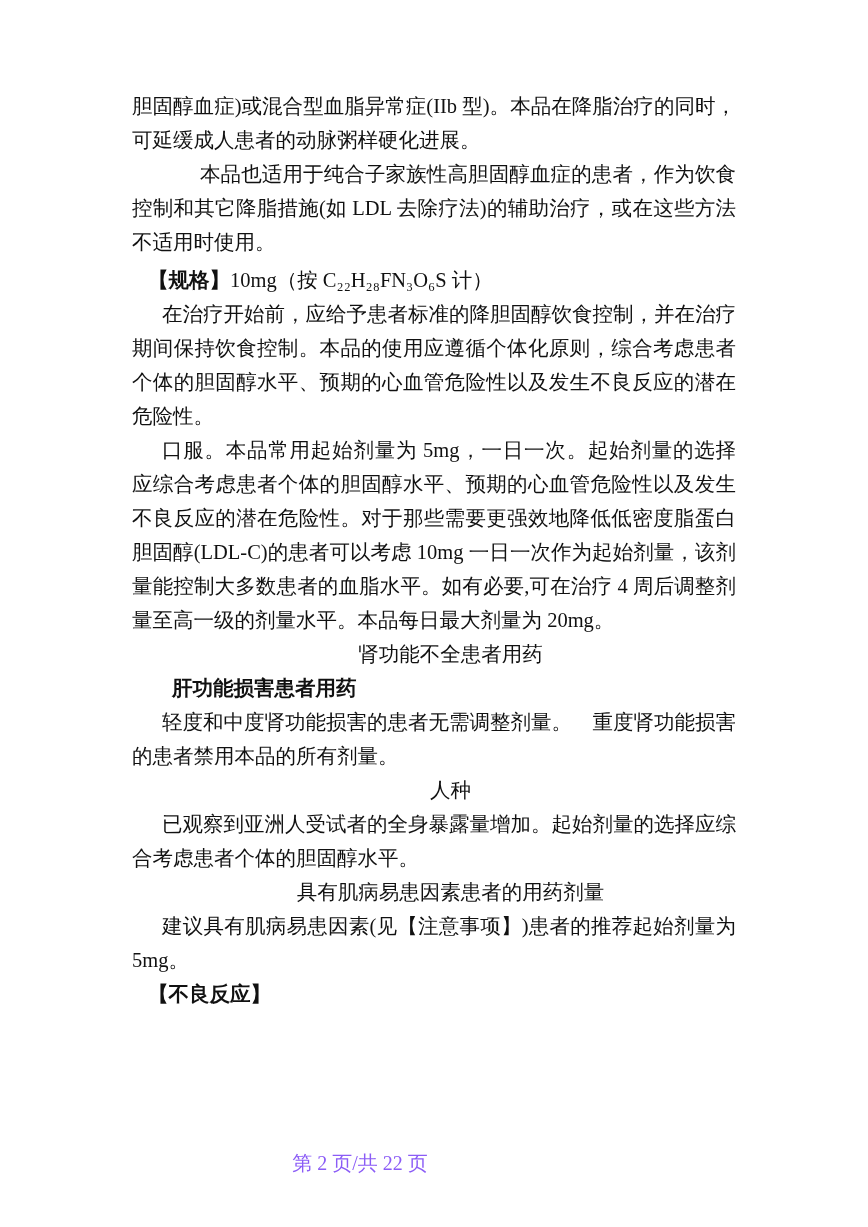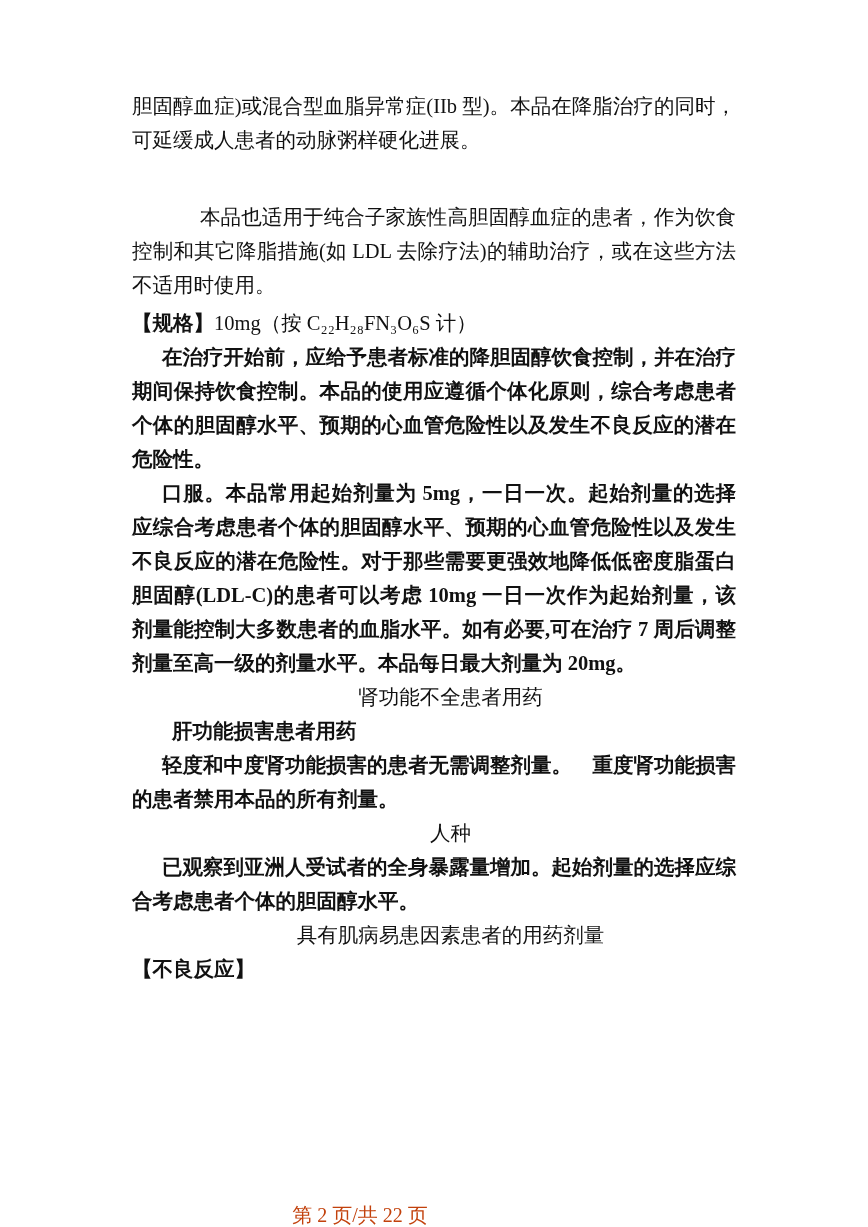--- a/index.html
+++ b/index.html
@@ -24,79 +24,81 @@
     width: 604px;
   }
   .para {
     margin: 0;
     font-size: 20.5px;
     line-height: 34px;
     text-align: justify;
     text-justify: inter-character;
     word-break: break-all;
   }
-  .ind1 { text-indent: 30px; font-weight: bold; }
-  .ind2 { text-indent: 68px; margin-top: 43px; }
+  .ind1 { text-indent: 30px; }
+  .ind2 { text-indent: 68px; }
   .sect {
     font-weight: bold;
     text-align: left;
+    margin-left: 16px;
   }
   .sect .val { font-weight: normal; }
   .sub1 {
     padding-left: 33px;
     font-weight: normal;
     text-align: center;
   }
   .sub2 {
     padding-left: 40px;
     font-weight: bold;
     text-align: left;
   }
   .mt1 { margin-top: 4px; }
   .footer {
     position: absolute;
-    top: 1202px;
+    top: 1150px;
     left: 0;
     width: 720px;
     text-align: center;
     font-size: 20px;
     line-height: 26px;
-    color: #c2410c;
+    color: #8b5cf6;
   }
 </style>
 </head>
 <body>
 
 <div class="page">
   <div class="content">
 
     <p class="para">胆固醇血症)或混合型血脂异常症(IIb 型)。本品在降脂治疗的同时，可延缓成人患者的动脉粥样硬化进展。</p>
 
     <p class="para ind2">本品也适用于纯合子家族性高胆固醇血症的患者，作为饮食控制和其它降脂措施(如 LDL 去除疗法)的辅助治疗，或在这些方法不适用时使用。</p>
 
     <p class="para sect mt1"><span>【规格】</span><span class="val">10mg（按 C₂₂H₂₈FN₃O₆S 计）</span></p>
 
 
     <p class="para ind1">在治疗开始前，应给予患者标准的降胆固醇饮食控制，并在治疗期间保持饮食控制。本品的使用应遵循个体化原则，综合考虑患者个体的胆固醇水平、预期的心血管危险性以及发生不良反应的潜在危险性。</p>
 
-    <p class="para ind1">口服。本品常用起始剂量为 5mg，一日一次。起始剂量的选择应综合考虑患者个体的胆固醇水平、预期的心血管危险性以及发生不良反应的潜在危险性。对于那些需要更强效地降低低密度脂蛋白胆固醇(LDL-C)的患者可以考虑 10mg 一日一次作为起始剂量，该剂量能控制大多数患者的血脂水平。如有必要,可在治疗 7 周后调整剂量至高一级的剂量水平。本品每日最大剂量为 20mg。</p>
+    <p class="para ind1">口服。本品常用起始剂量为 5mg，一日一次。起始剂量的选择应综合考虑患者个体的胆固醇水平、预期的心血管危险性以及发生不良反应的潜在危险性。对于那些需要更强效地降低低密度脂蛋白胆固醇(LDL-C)的患者可以考虑 10mg 一日一次作为起始剂量，该剂量能控制大多数患者的血脂水平。如有必要,可在治疗 4 周后调整剂量至高一级的剂量水平。本品每日最大剂量为 20mg。</p>
 
 
     <p class="para sub1">肾功能不全患者用药</p>
 
     <p class="para sub2">肝功能损害患者用药</p>
 
     <p class="para ind1">轻度和中度肾功能损害的患者无需调整剂量。　重度肾功能损害的患者禁用本品的所有剂量。</p>
 
 
     <p class="para sub1">人种</p>
 
     <p class="para ind1">已观察到亚洲人受试者的全身暴露量增加。起始剂量的选择应综合考虑患者个体的胆固醇水平。</p>
 
     <p class="para sub1">具有肌病易患因素患者的用药剂量</p>
 
+    <p class="para ind1">建议具有肌病易患因素(见【注意事项】)患者的推荐起始剂量为 5mg。</p>
 
     <p class="para sect">【不良反应】</p>
 
   </div>
 
   <div class="footer">第 2 页/共 22 页</div>
 </div>
 
 </body></html>

